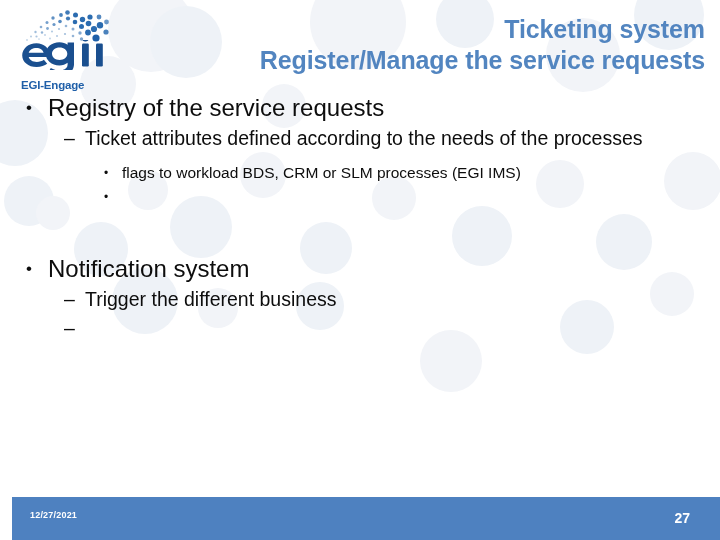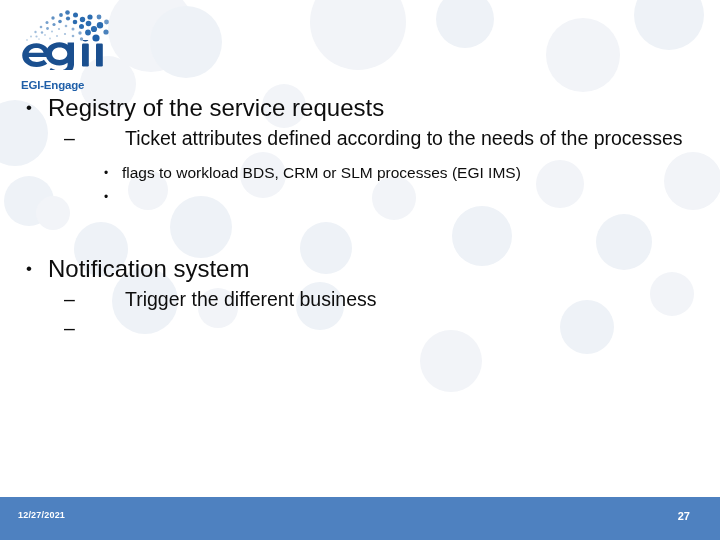--- a/index.html
+++ b/index.html
@@ -114,21 +114,20 @@
     font-size: 19.5px;
     line-height: 29px;
     margin-left: 46px;
   }
   .lvl2 .dash {
     width: 21px;
     flex: 0 0 21px;
   }
   .lvl2 .txt {
     max-width: 600px;
-    margin-left: 40px;
   }
 
   .lvl3 {
     display: flex;
     align-items: flex-start;
     font-size: 15.5px;
     line-height: 24px;
     margin-left: 86px;
   }
   .lvl3 .dot {
@@ -136,41 +135,41 @@
     flex: 0 0 18px;
     font-size: 12px;
   }
 
   .gap-a { height: 22px; }
   .gap-b { height: 8px; }
 
   
   .footer-bar {
     position: absolute;
-    left: 0;
+    left: 12px;
     right: 0;
     bottom: 0;
     height: 43px;
     background: #4e81c0;
   }
   .footer-date {
     position: absolute;
     left: 18px;
     top: 13px;
     color: #ffffff;
     font-size: 9px;
     font-weight: bold;
     letter-spacing: 0.2px;
   }
   .footer-page {
     position: absolute;
     right: 30px;
     top: 13px;
     color: #ffffff;
-    font-size: 11px;
+    font-size: 14px;
     font-weight: bold;
   }
 </style>
 </head>
 <body>
 
 <div class="slide">
 
   <div class="bg-layer">
     <div class="bg-circle" style="left:108px;top:-14px;width:86px;height:86px;"></div>
@@ -253,20 +252,24 @@
         <path d="M47.6 3.6v2.2C45.6 4.2 42.7 3.2 39.4 3.2c-7.8 0-13.6 5-13.6 11.6 0 6.7 5.8 11.6 13.6 11.6 3.3 0 6.2-1 8.2-2.6v1.7c0 3.6-3.3 5.9-8.4 5.9-3.3 0-6.3-.9-8.4-2.3l-2.6 4.4c2.9 1.9 6.9 3 11.3 3 8.7 0 14.5-4.4 14.5-11.2V3.6h-6.4zm-8 17.4c-4.4 0-7.6-2.6-7.6-6.2 0-3.6 3.2-6.2 7.6-6.2s7.7 2.6 7.7 6.2c0 3.6-3.3 6.2-7.7 6.2z" transform="translate(0,-1)"></path>
         <rect x="62" y="3.6" width="6.8" height="22.8" rx="1.2"></rect>
         <rect x="76" y="3.6" width="6.8" height="22.8" rx="1.2"></rect>
         <rect x="62" y="-4.6" width="6.8" height="6" rx="3"></rect>
       </g>
     </svg>
 
     <div class="logo-sub">EGI-Engage</div>
   </div>
 
+  <div class="title-block">
+    <div class="title-line">Ticketing system</div>
+    <div class="title-line">Register/Manage the service requests</div>
+  </div>
 
   <div class="body-block">
 
     <div class="lvl1">
       <span class="dot">•</span>
       <span class="txt">Registry of the service requests</span>
     </div>
 
     <div class="lvl2">
       <span class="dash">–</span>

